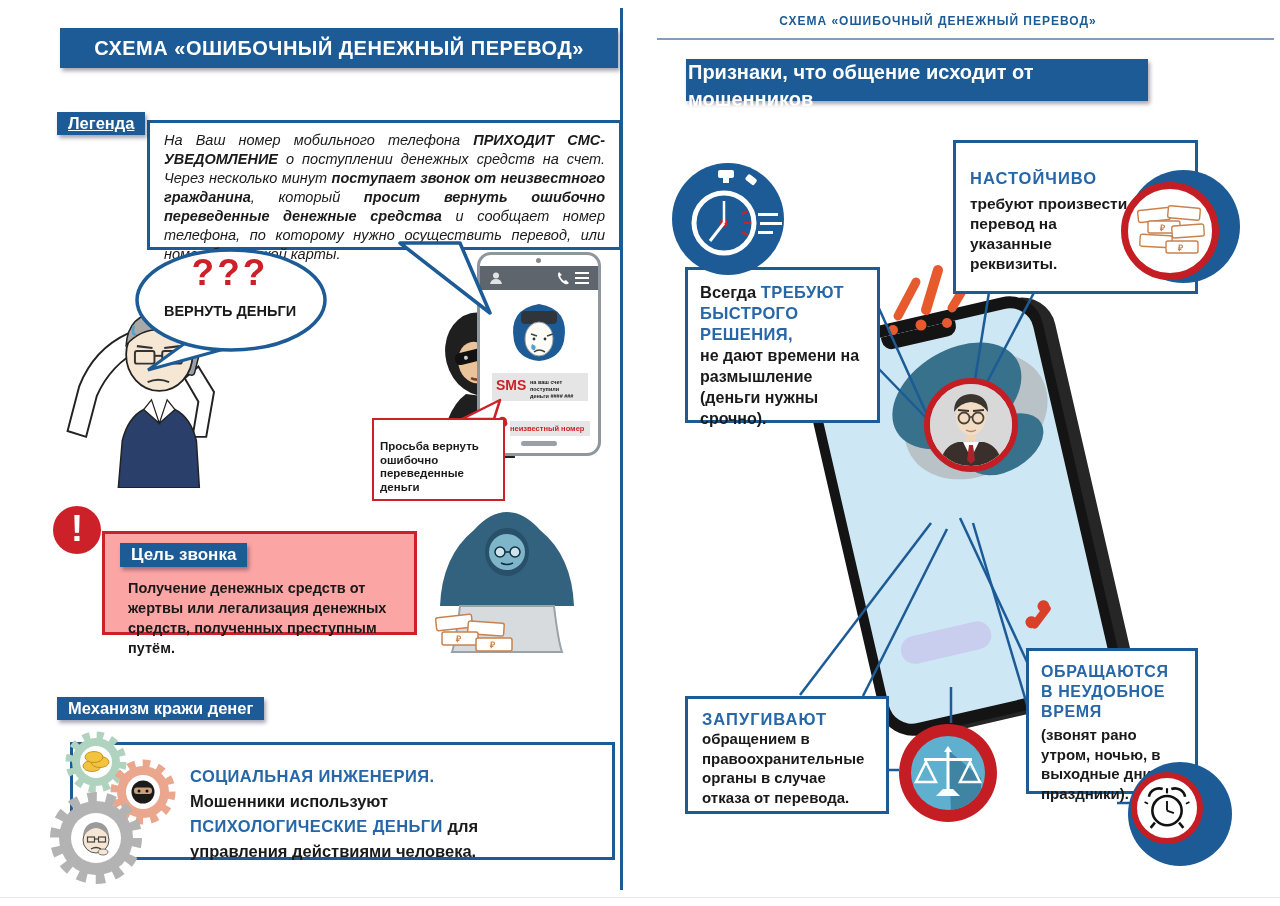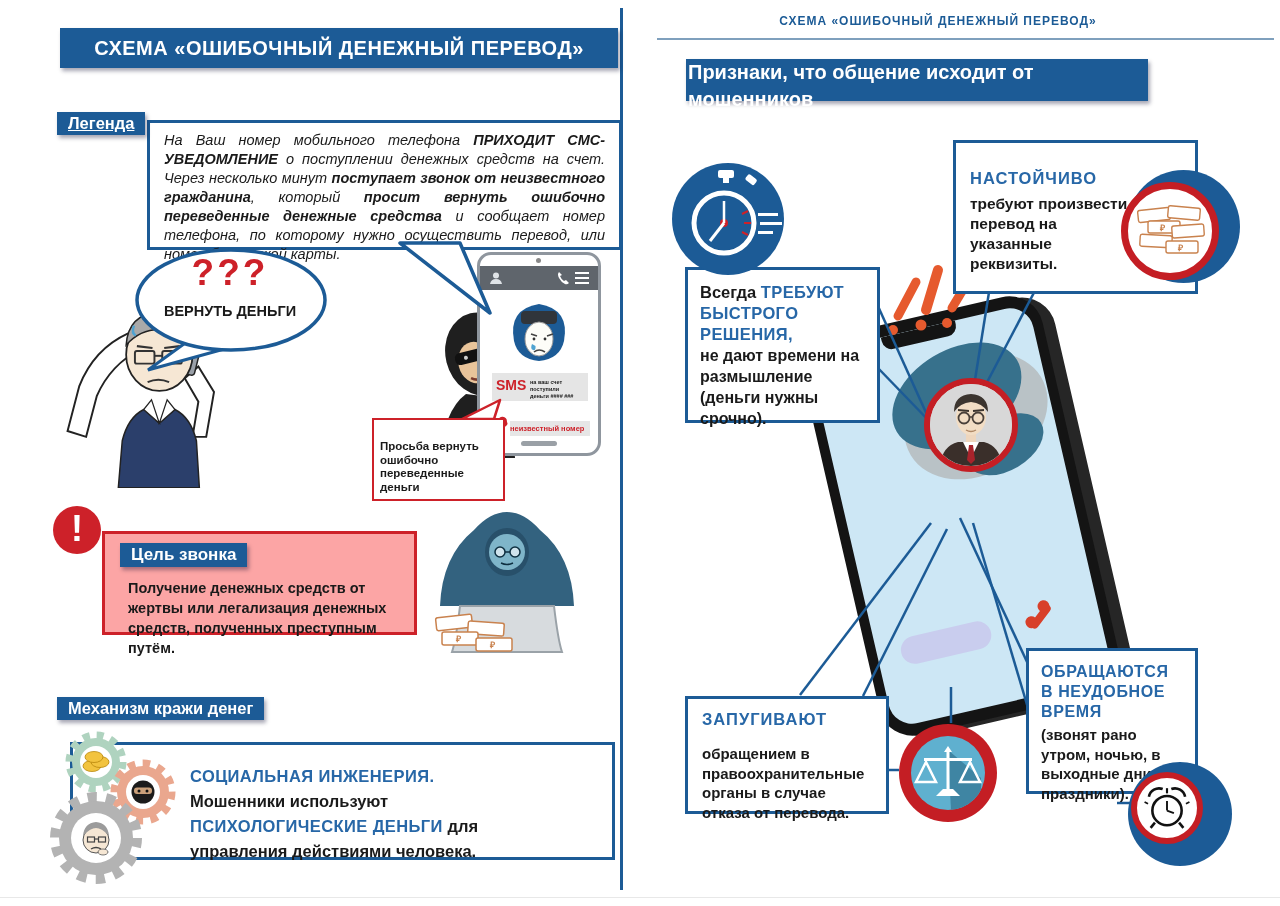--- a/index.html
+++ b/index.html
@@ -301,21 +301,21 @@
       <path d="M24,28 Q24,11 41,10 Q58,11 58,28 Q52,19 41,18 Q30,19 24,28 Z" fill="#3c352f"></path>
       <circle cx="34" cy="34" r="5.5" fill="none" stroke="#4a413a" stroke-width="1.8"></circle>
       <circle cx="48" cy="34" r="5.5" fill="none" stroke="#4a413a" stroke-width="1.8"></circle>
       <line x1="39.5" y1="33" x2="42.5" y2="33" stroke="#4a413a" stroke-width="1.6"></line>
       <path d="M28,26 L39,27 M43,27 L54,26" stroke="#3c352f" stroke-width="1.8"></path>
       <path d="M36,46 Q41,49 46,46" stroke="#b08a68" stroke-width="1.4" fill="none"></path>
     </svg>
   </div>
 
   <div class="abs bluebox z5" style="left:685px;top:696px;width:170px;height:90px;padding:11px 14px;">
-    <div class="ctitle" style="font-size:16.5px;letter-spacing:1px;margin-bottom:15px;">ЗАПУГИВАЮТ</div>
+    <div class="ctitle" style="font-size:16.5px;letter-spacing:1px;margin-bottom:0;">ЗАПУГИВАЮТ</div>
     <div class="cbody" style="font-size:15px;line-height:19.5px;">обращением в правоохранительные органы в случае отказа от перевода.</div>
   </div>
 
   <div class="abs circle z6" style="left:899px;top:724px;width:98px;height:98px;background:#c41e24;"></div>
   <div class="abs circle z6" style="left:911px;top:736px;width:74px;height:74px;background:#5fb0cf;overflow:hidden;">
     <svg width="74" height="74" viewBox="0 0 74 74">
       <polygon points="37,14 70,42 70,74 40,74" fill="#3f85a3"></polygon>
       <rect x="35.5" y="15" width="3" height="38" fill="#fff"></rect>
       <polygon points="37,10 41,16 33,16" fill="#fff"></polygon>
       <rect x="13" y="22" width="48" height="3" fill="#fff"></rect>

